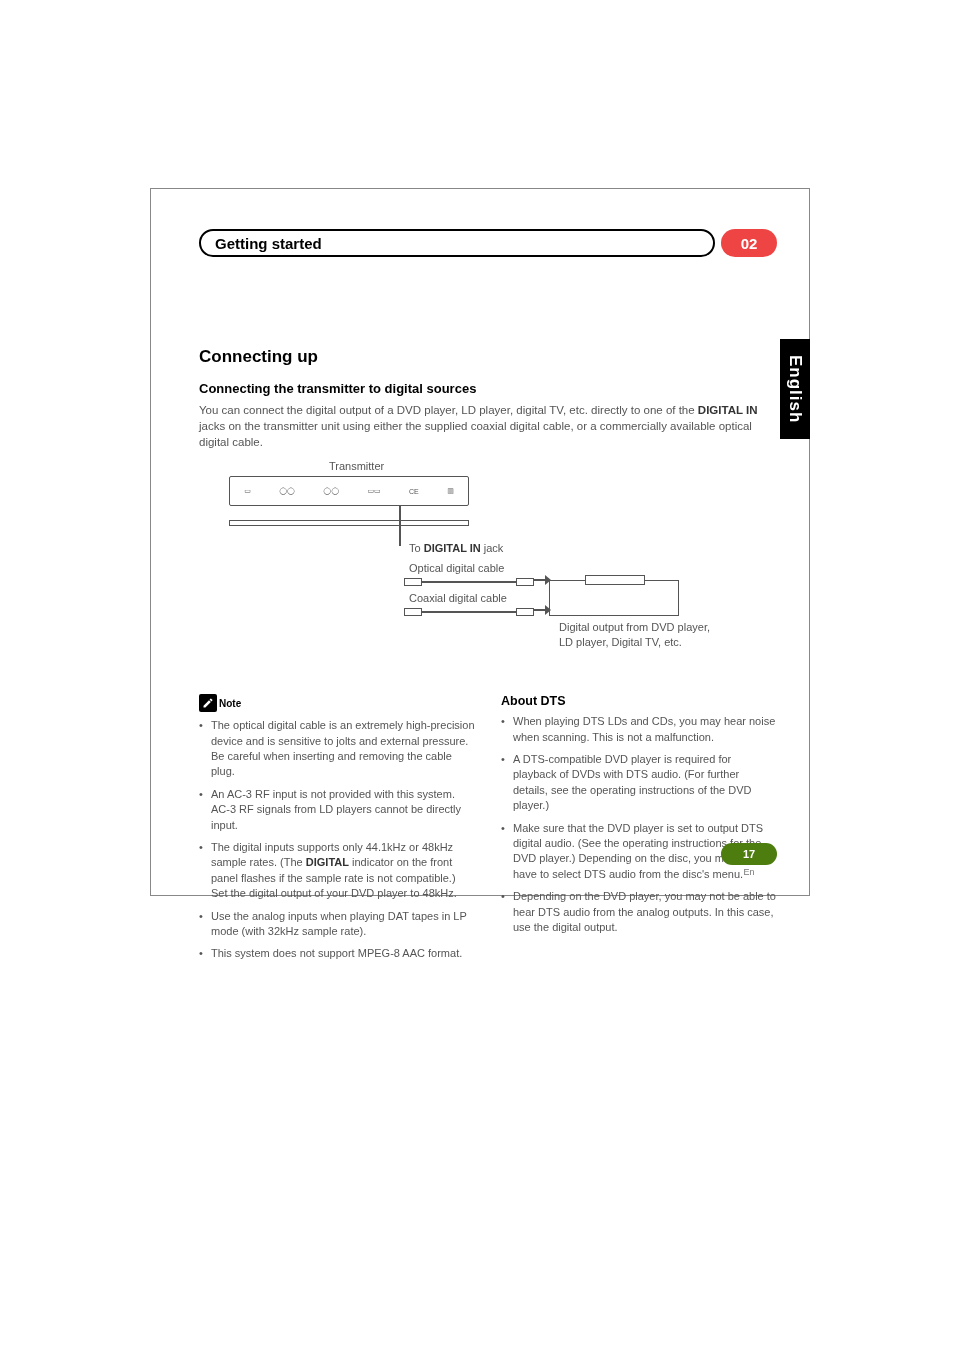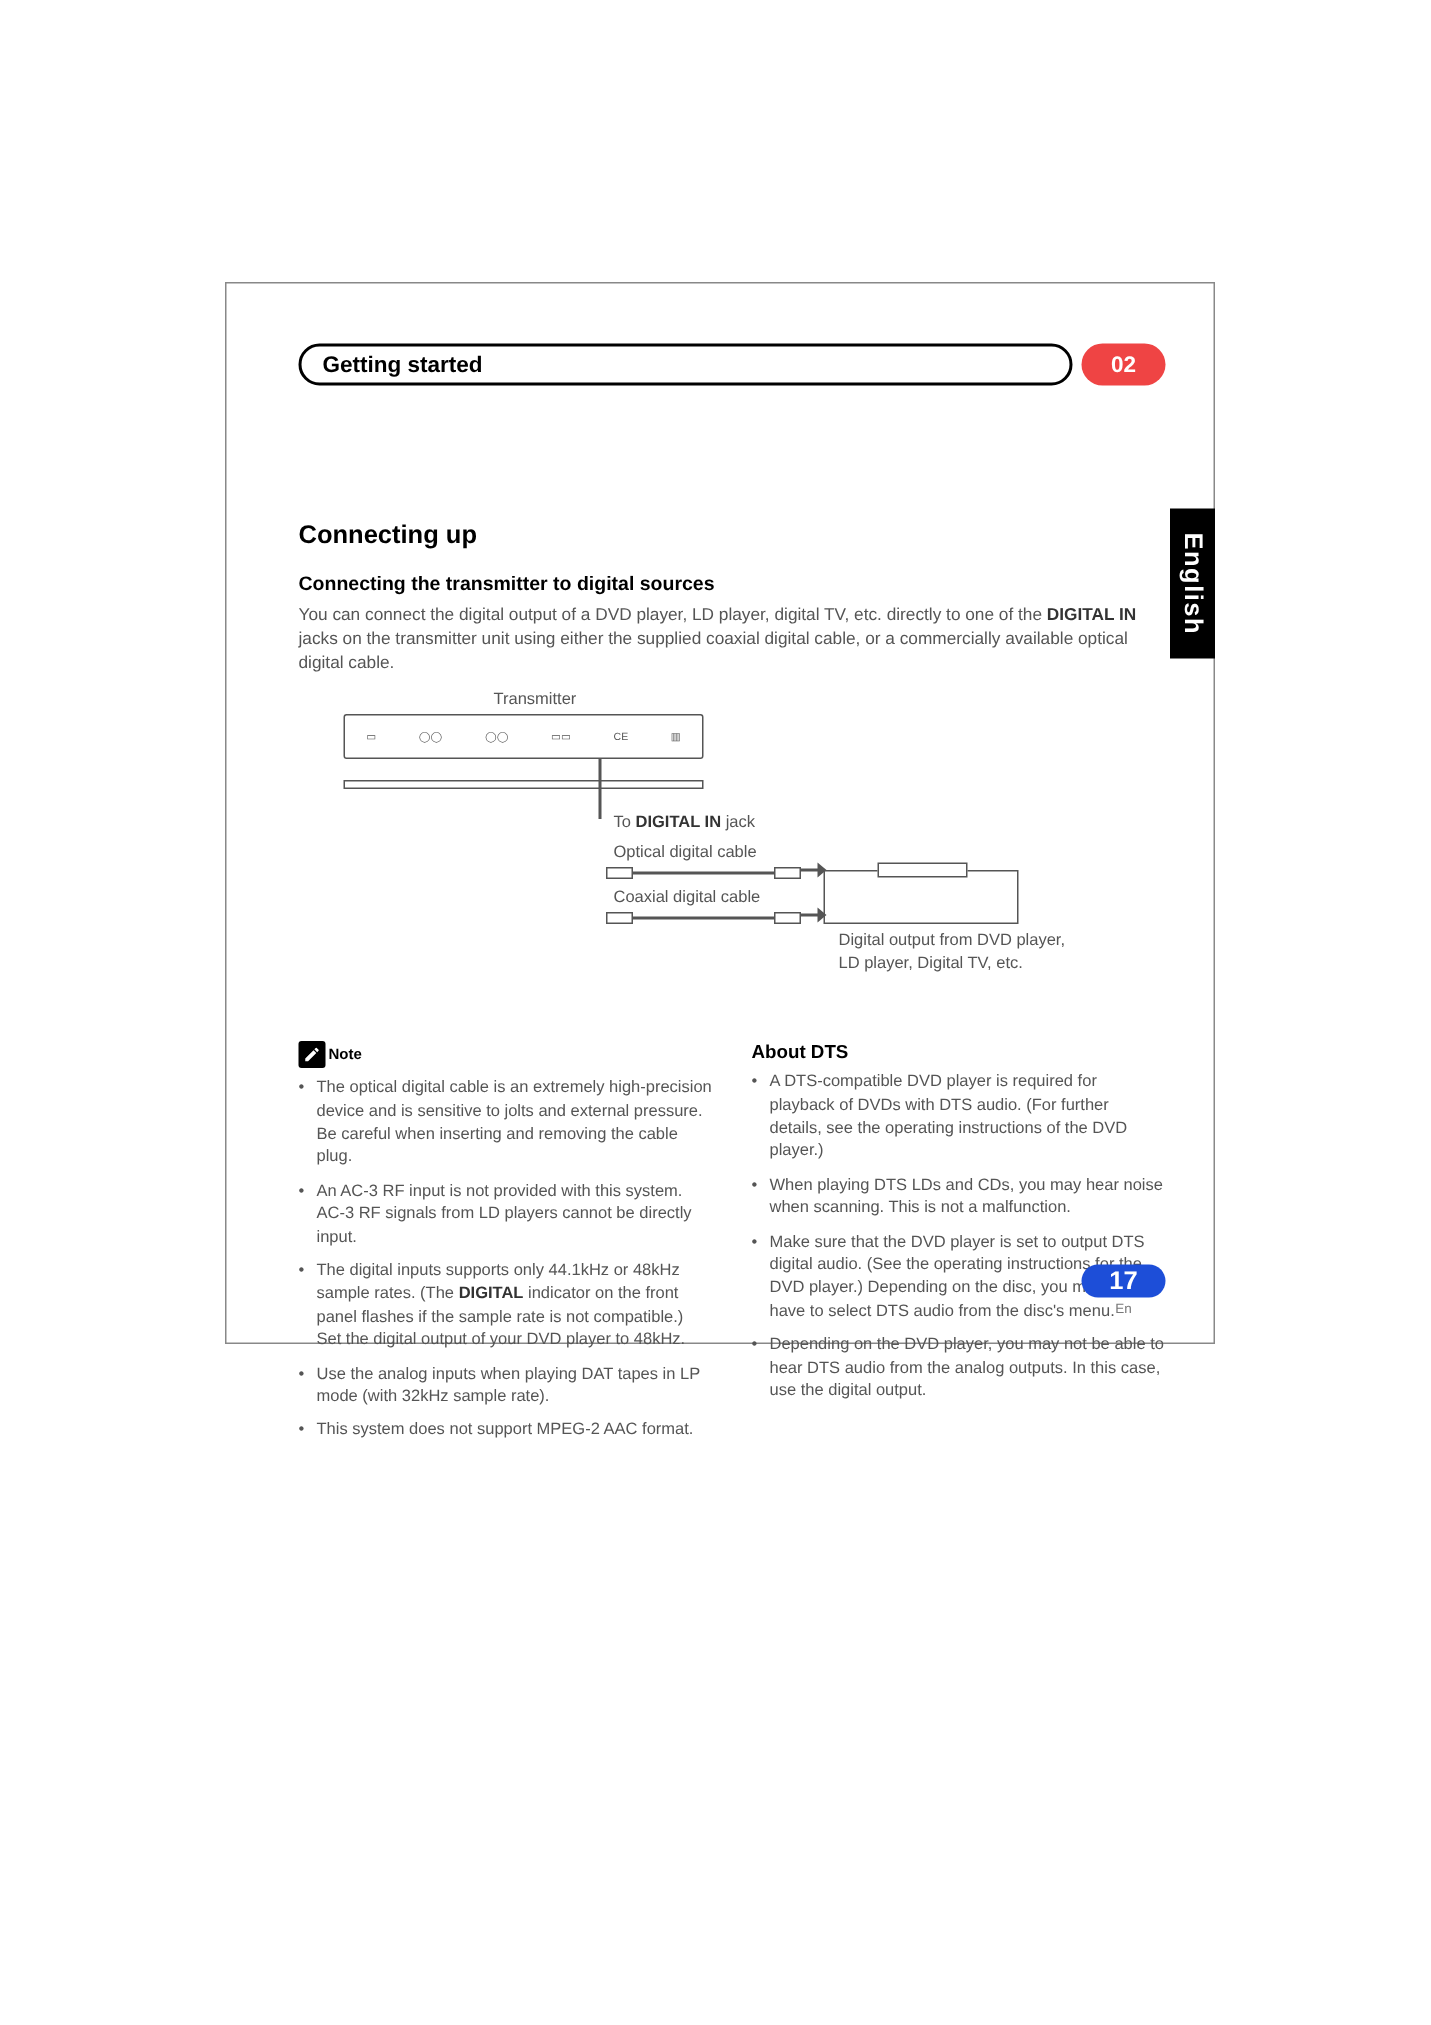--- a/index.html
+++ b/index.html
@@ -173,23 +173,23 @@
   }
   ul.bullets li::before {
     content:"•"; position:absolute; left:0; top:0; color:#555;
   }
   .about-title { font-weight:bold; font-size:12.5px; margin-bottom:6px; }
   .page-footer {
     position:absolute; right:32px; bottom:18px;
     text-align:center;
   }
   .page-num-pill {
-    width:56px; height:22px; background:#1d4ed8; color:#fff;
+    width:56px; height:22px; background:#4d7c0f; color:#fff;
     border-radius:11px; display:flex; align-items:center; justify-content:center;
-    font-weight:bold; font-size:17px; margin-bottom:2px;
+    font-weight:bold; font-size:11px; margin-bottom:2px;
   }
   .page-lang { font-size:9px; color:#777; }
 </style>
 </head>
 <body>
 
 <div class="page-frame">
 
   <div class="header-row">
     <div class="chapter-pill">
@@ -262,28 +262,28 @@
         </span>
         <span class="note-title">Note</span>
       </div>
       <ul class="bullets">
         <li>The optical digital cable is an extremely high-precision device and is sensitive to jolts and external pressure. Be careful when inserting and removing the cable plug.</li>
         <li>An AC-3 RF input is not provided with this system. AC-3 RF signals from LD players cannot be directly input.</li>
         <li>
           <span>The digital inputs supports only 44.1kHz or 48kHz sample rates. (The </span><span class="bold-inline">DIGITAL</span><span> indicator on the front panel flashes if the sample rate is not compatible.) Set the digital output of your DVD player to 48kHz.</span>
         </li>
         <li>Use the analog inputs when playing DAT tapes in LP mode (with 32kHz sample rate).</li>
-        <li>This system does not support MPEG-2 AAC format.</li>
+        <li>This system does not support MPEG-8 AAC format.</li>
       </ul>
     </div>
     <div class="col">
       <div class="about-title">About DTS</div>
       <ul class="bullets">
+        <li>When playing DTS LDs and CDs, you may hear noise when scanning. This is not a malfunction.</li>
         <li>A DTS-compatible DVD player is required for playback of DVDs with DTS audio. (For further details, see the operating instructions of the DVD player.)</li>
-        <li>When playing DTS LDs and CDs, you may hear noise when scanning. This is not a malfunction.</li>
         <li>Make sure that the DVD player is set to output DTS digital audio. (See the operating instructions for the DVD player.) Depending on the disc, you may also have to select DTS audio from the disc's menu.</li>
         <li>Depending on the DVD player, you may not be able to hear DTS audio from the analog outputs. In this case, use the digital output.</li>
       </ul>
     </div>
   </div>
 
   <div class="page-footer">
     <div class="page-num-pill">
       <span>17</span>
     </div>

